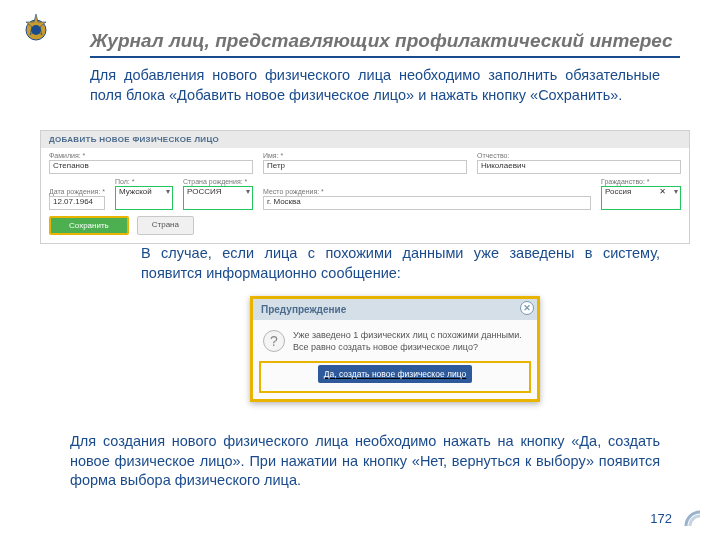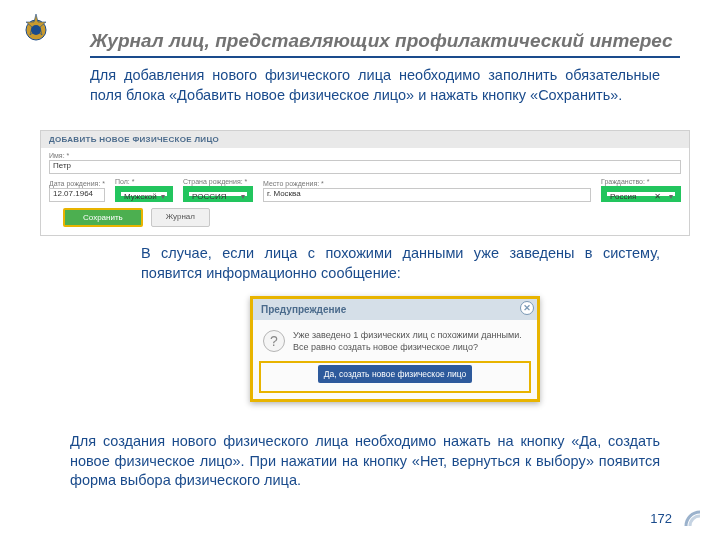--- a/index.html
+++ b/index.html
@@ -72,23 +72,23 @@
   .form-label { font-size: 7px; color: #777; white-space: nowrap; }
   .form-input {
     border: 1px solid #c8c8c8;
     background: #fff;
     height: 14px;
     font-size: 8px;
     padding: 0 3px;
     color: #333;
   }
   .form-select {
-    border: 6px solid #22c55e;
-    background: #fff;
-    height: 16px;
+    border: 1px solid #22c55e;
+    background: #fff;
+    height: 24px;
     font-size: 8px;
     padding: 0 12px 0 3px;
     color: #333;
     position: relative;
     white-space: nowrap;
   }
   .form-select::after {
     content: "▾";
     position: absolute;
     right: 2px;
@@ -108,21 +108,20 @@
     gap: 8px;
     padding: 6px 8px 2px 8px;
   }
   .btn-save {
     background: #4caf50;
     color: #fff;
     font-size: 8px;
     padding: 3px 18px;
     border: 2px solid #e8b400;
     border-radius: 2px;
-    margin-left: 14px;
   }
   .btn-cancel {
     background: #f0f0f0;
     color: #555;
     font-size: 8px;
     padding: 3px 14px;
     border: 1px solid #c8c8c8;
     border-radius: 2px;
   }
 
@@ -181,20 +180,21 @@
     color: #555;
     line-height: 1.3;
   }
   .dialog-btns {
     display: flex;
     justify-content: center;
     gap: 4px;
     padding: 2px 6px 8px 6px;
     border: 2px solid #e8b400;
     margin: 0 6px 6px 6px;
+    text-decoration: underline;
   }
   .dialog-btn {
     background: #2e5a9c;
     color: #fff;
     font-size: 8.5px;
     padding: 4px 6px;
     border-radius: 2px;
     white-space: nowrap;
   }
 
@@ -226,22 +226,30 @@
 
 <div class="page-title">Журнал лиц, представляющих профилактический интерес</div>
 
 <div class="para para1">Для добавления нового физического лица необходимо заполнить обязательные поля блока «Добавить новое физическое лицо» и нажать кнопку «Сохранить».</div>
 
 <div class="form-block">
   <div class="form-header">ДОБАВИТЬ НОВОЕ ФИЗИЧЕСКОЕ ЛИЦО</div>
 
   <div class="form-row">
     <div class="form-field" style="flex:1">
+      <div class="form-label">Фамилия: *</div>
+      <div class="form-input">Степанов</div>
+    </div>
+    <div class="form-field" style="flex:1">
       <div class="form-label">Имя: *</div>
       <div class="form-input">Петр</div>
+    </div>
+    <div class="form-field" style="flex:1">
+      <div class="form-label">Отчество:</div>
+      <div class="form-input">Николаевич</div>
     </div>
   </div>
 
   <div class="form-row">
     <div class="form-field" style="width:56px">
       <div class="form-label">Дата рождения: *</div>
       <div class="form-input">12.07.1964</div>
     </div>
     <div class="form-field" style="width:58px">
       <div class="form-label">Пол: *</div>
@@ -259,21 +267,21 @@
       <div class="form-label">Гражданство: *</div>
       <div class="form-select" style="position:relative">
         <span>Россия</span>
         <span class="citizenship-x">✕</span>
       </div>
     </div>
   </div>
 
   <div class="btns-row">
     <div class="btn-save">Сохранить</div>
-    <div class="btn-cancel">Журнал</div>
+    <div class="btn-cancel">Страна</div>
   </div>
 </div>
 
 <div class="para para2">В случае, если лица с похожими данными уже заведены в систему, появится информационно сообщение:</div>
 
 <div class="dialog-wrap">
   <div class="dialog-header">
     <span>Предупреждение</span>
     <div class="dialog-close">✕</div>
   </div>

